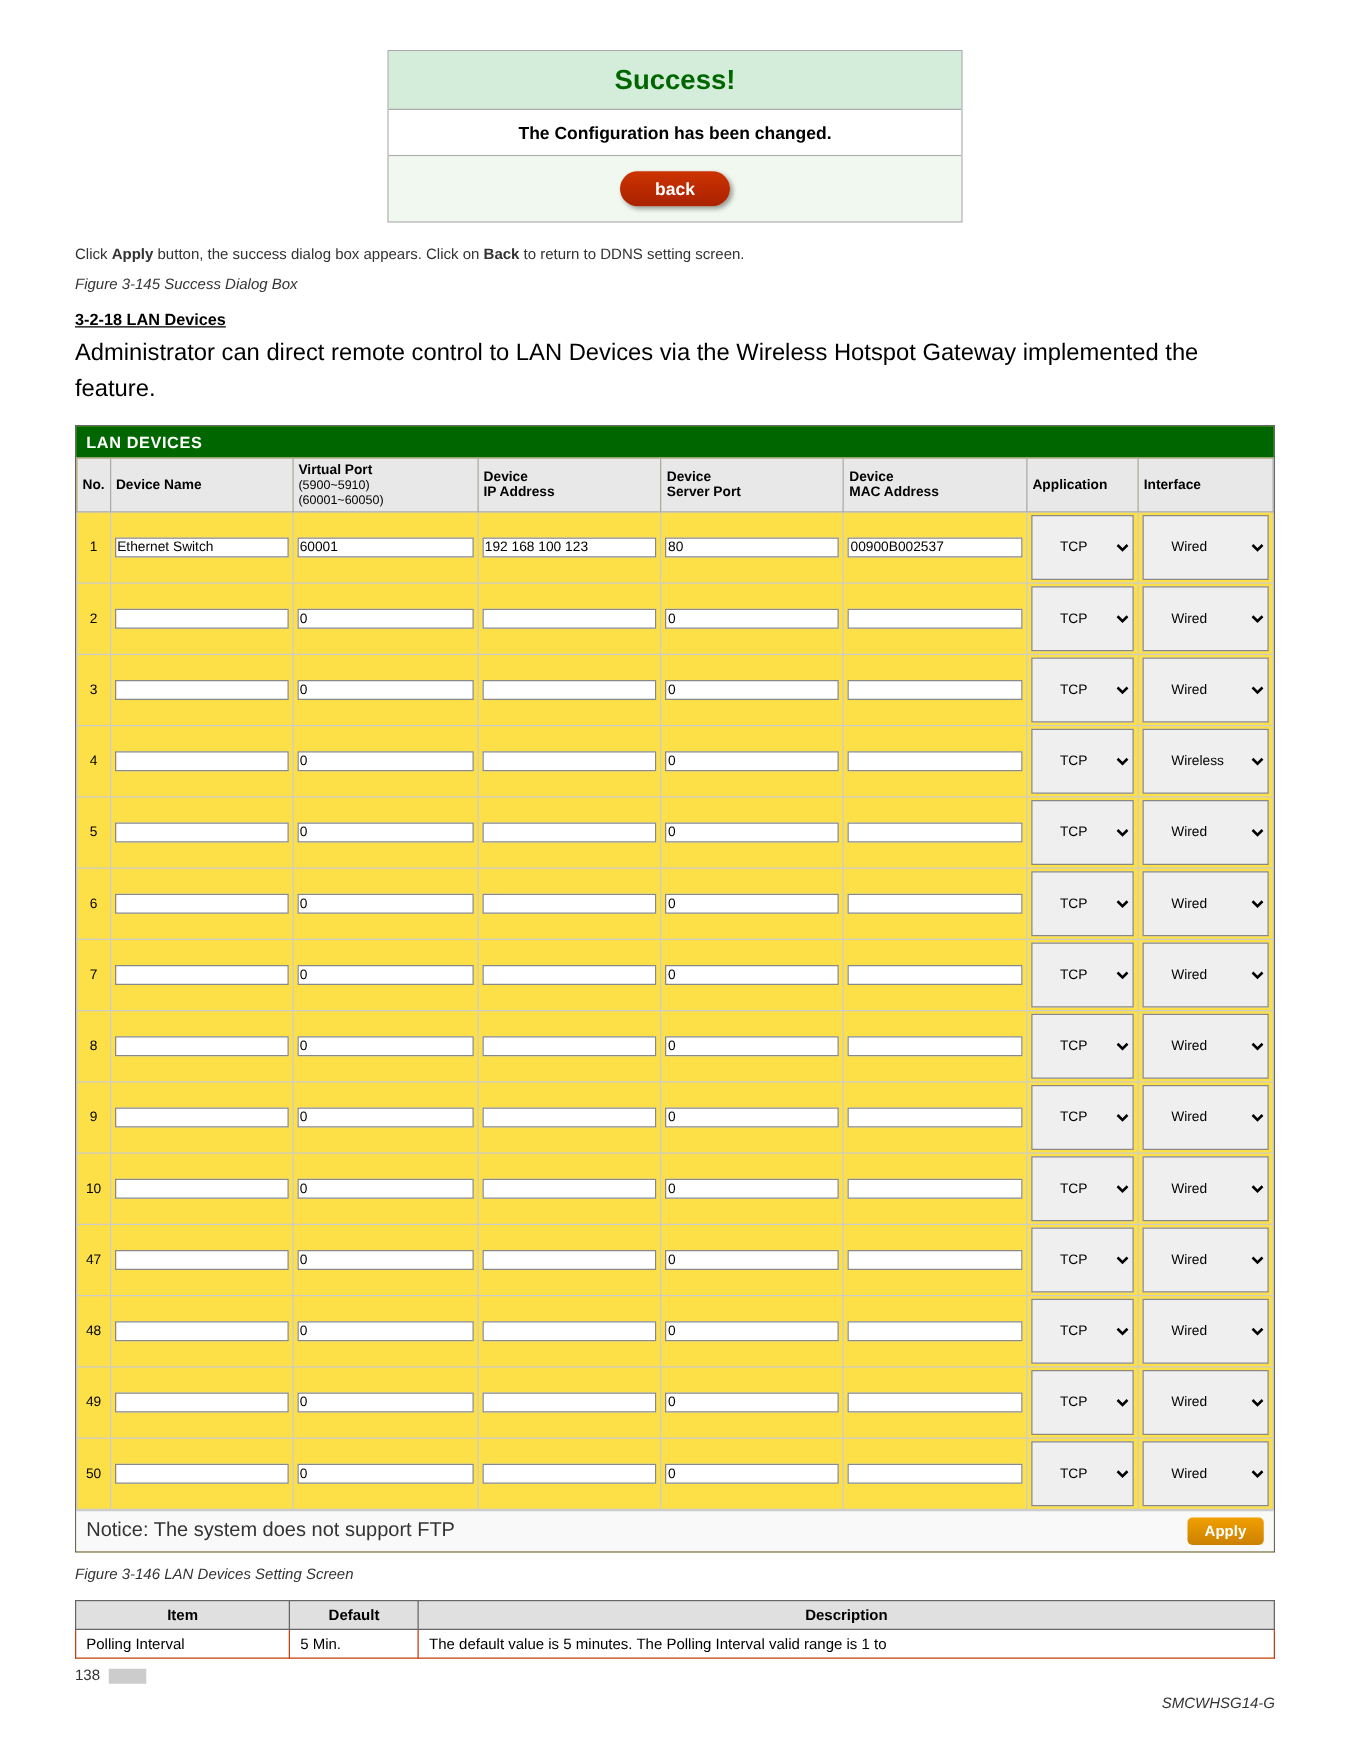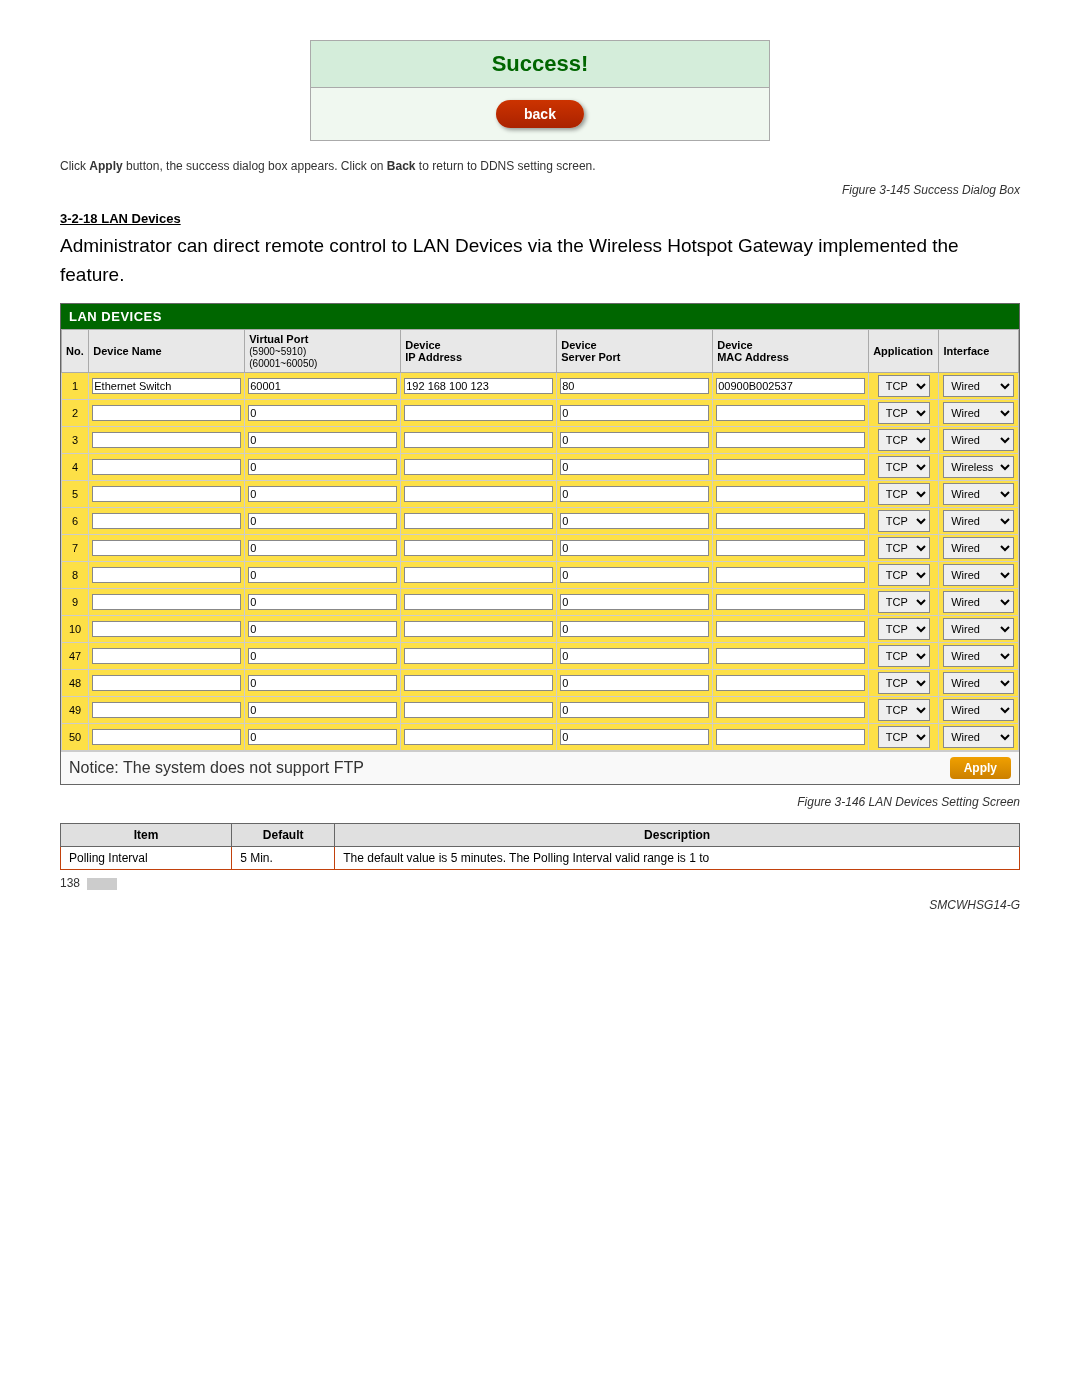--- a/index.html
+++ b/index.html
@@ -53,21 +53,21 @@
       box-shadow: 2px 2px 4px rgba(0,0,0,0.4);
     }
 
     
     .caption-text {
       font-size: 12px;
       color: #333;
       margin-bottom: 10px;
     }
     .figure-caption {
-      text-align: right;
+      text-align: left;
       font-size: 12px;
       font-style: italic;
       margin-bottom: 14px;
       color: #333;
     }
     .section-heading {
       font-size: 13px;
       font-weight: bold;
       text-decoration: underline;
       color: #000;
@@ -126,21 +126,21 @@
     }
     table.lan-table td input[type="text"] {
       width: 100%;
       font-size: 11px;
       border: 1px solid #888;
       padding: 1px;
     }
     table.lan-table td select {
       font-size: 11px;
       border: 1px solid #888;
-      padding: 3px;
+      padding: 18px;
     }
     .notice-row {
       display: flex;
       justify-content: space-between;
       align-items: center;
       padding: 5px 8px;
       border-top: 1px solid #ccc;
       background: #f9f9f9;
     }
     .notice-text {
@@ -188,20 +188,21 @@
       color: #333;
       margin-top: 8px;
       font-style: italic;
     }
   </style>
 </head>
 <body>
 
 <div class="success-box">
   <div class="success-title">Success!</div>
+  <div class="success-subtitle">The Configuration has been changed.</div>
   <div class="success-back">
     <button class="back-btn">back</button>
   </div>
 </div>
 
 <p class="caption-text">
   Click <strong>Apply</strong> button, the success dialog box appears. Click on <strong>Back</strong> to return to DDNS setting screen.
 </p>
 <p class="figure-caption">Figure 3-145 Success Dialog Box</p>
 

